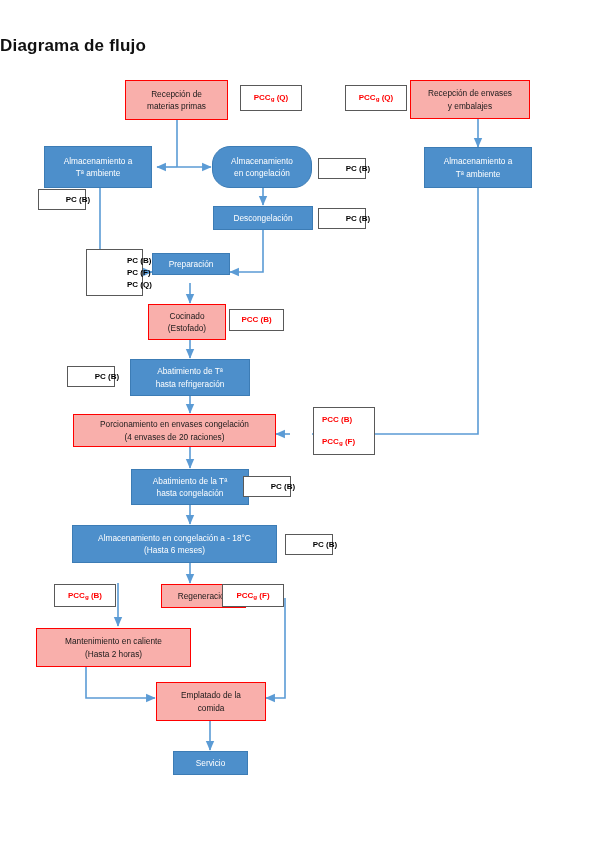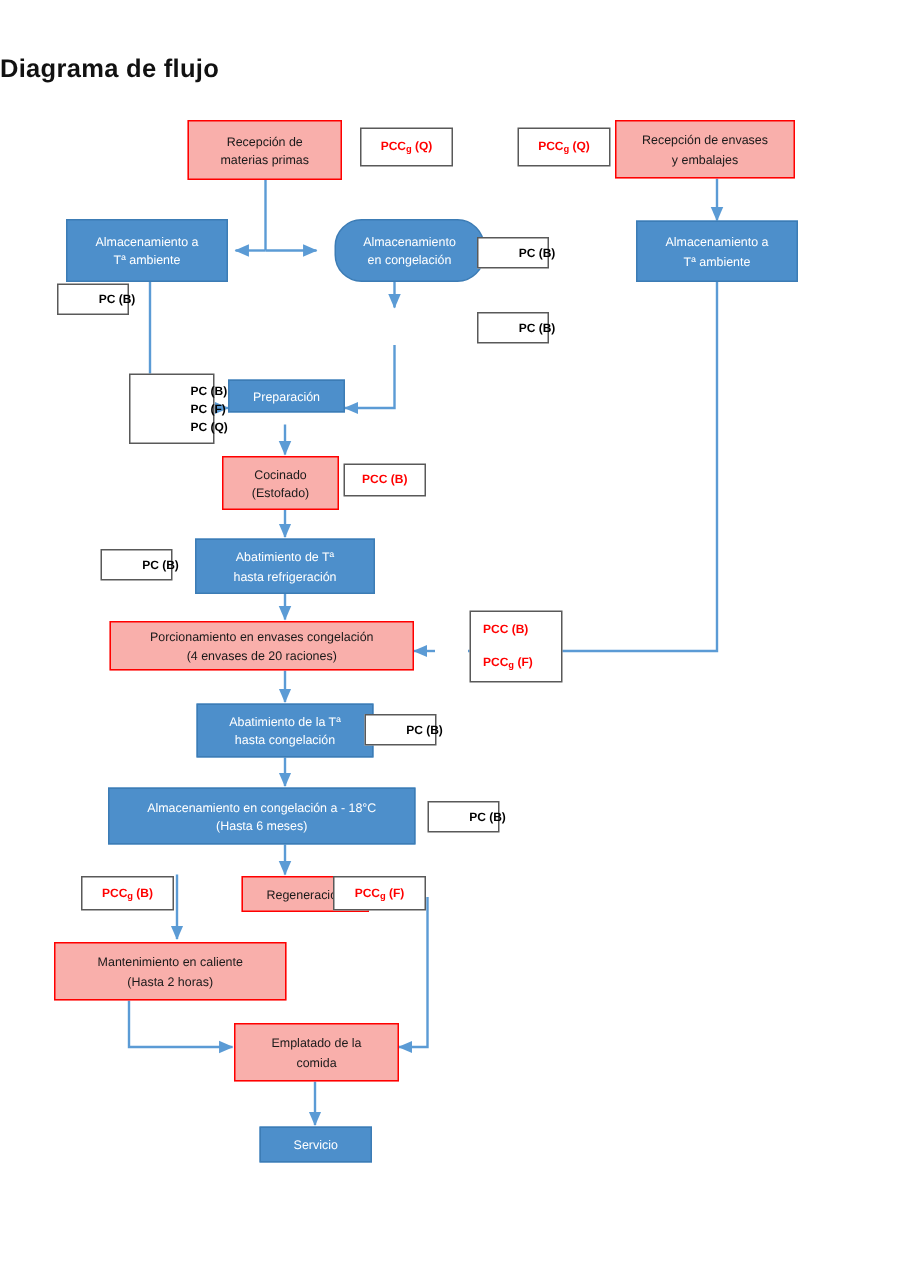--- a/index.html
+++ b/index.html
@@ -137,34 +137,39 @@
     </div>
   </div>
 
   <div class="node blue" style="left:44px; top:146px; width:108px; height:42px;">
     <div class="lines">
       <span>Almacenamiento a</span>
       <span>Tª ambiente</span>
     </div>
   </div>
 
-  <div class="node blue" style="left:223px; top:146px; width:100px; height:42px;border-radius:18px;">
+  <div class="node blue" style="left:212px; top:146px; width:100px; height:42px;border-radius:18px;">
     <div class="lines">
       <span>Almacenamiento</span>
       <span>en congelación</span>
     </div>
   </div>
 
   <div class="node blue" style="left:424px; top:147px; width:108px; height:41px;">
     <div class="lines">
       <span>Almacenamiento a</span>
       <span>Tª ambiente</span>
     </div>
   </div>
 
+  <div class="node blue" style="left:213px; top:206px; width:100px; height:24px;">
+    <div class="lines">
+      <span>Descongelación</span>
+    </div>
+  </div>
 
   <div class="node blue" style="left:152px; top:253px; width:78px; height:22px;">
     <div class="lines">
       <span>Preparación</span>
     </div>
   </div>
 
   <div class="node pink" style="left:148px; top:304px; width:78px; height:36px;">
     <div class="lines">
       <span>Cocinado</span>

